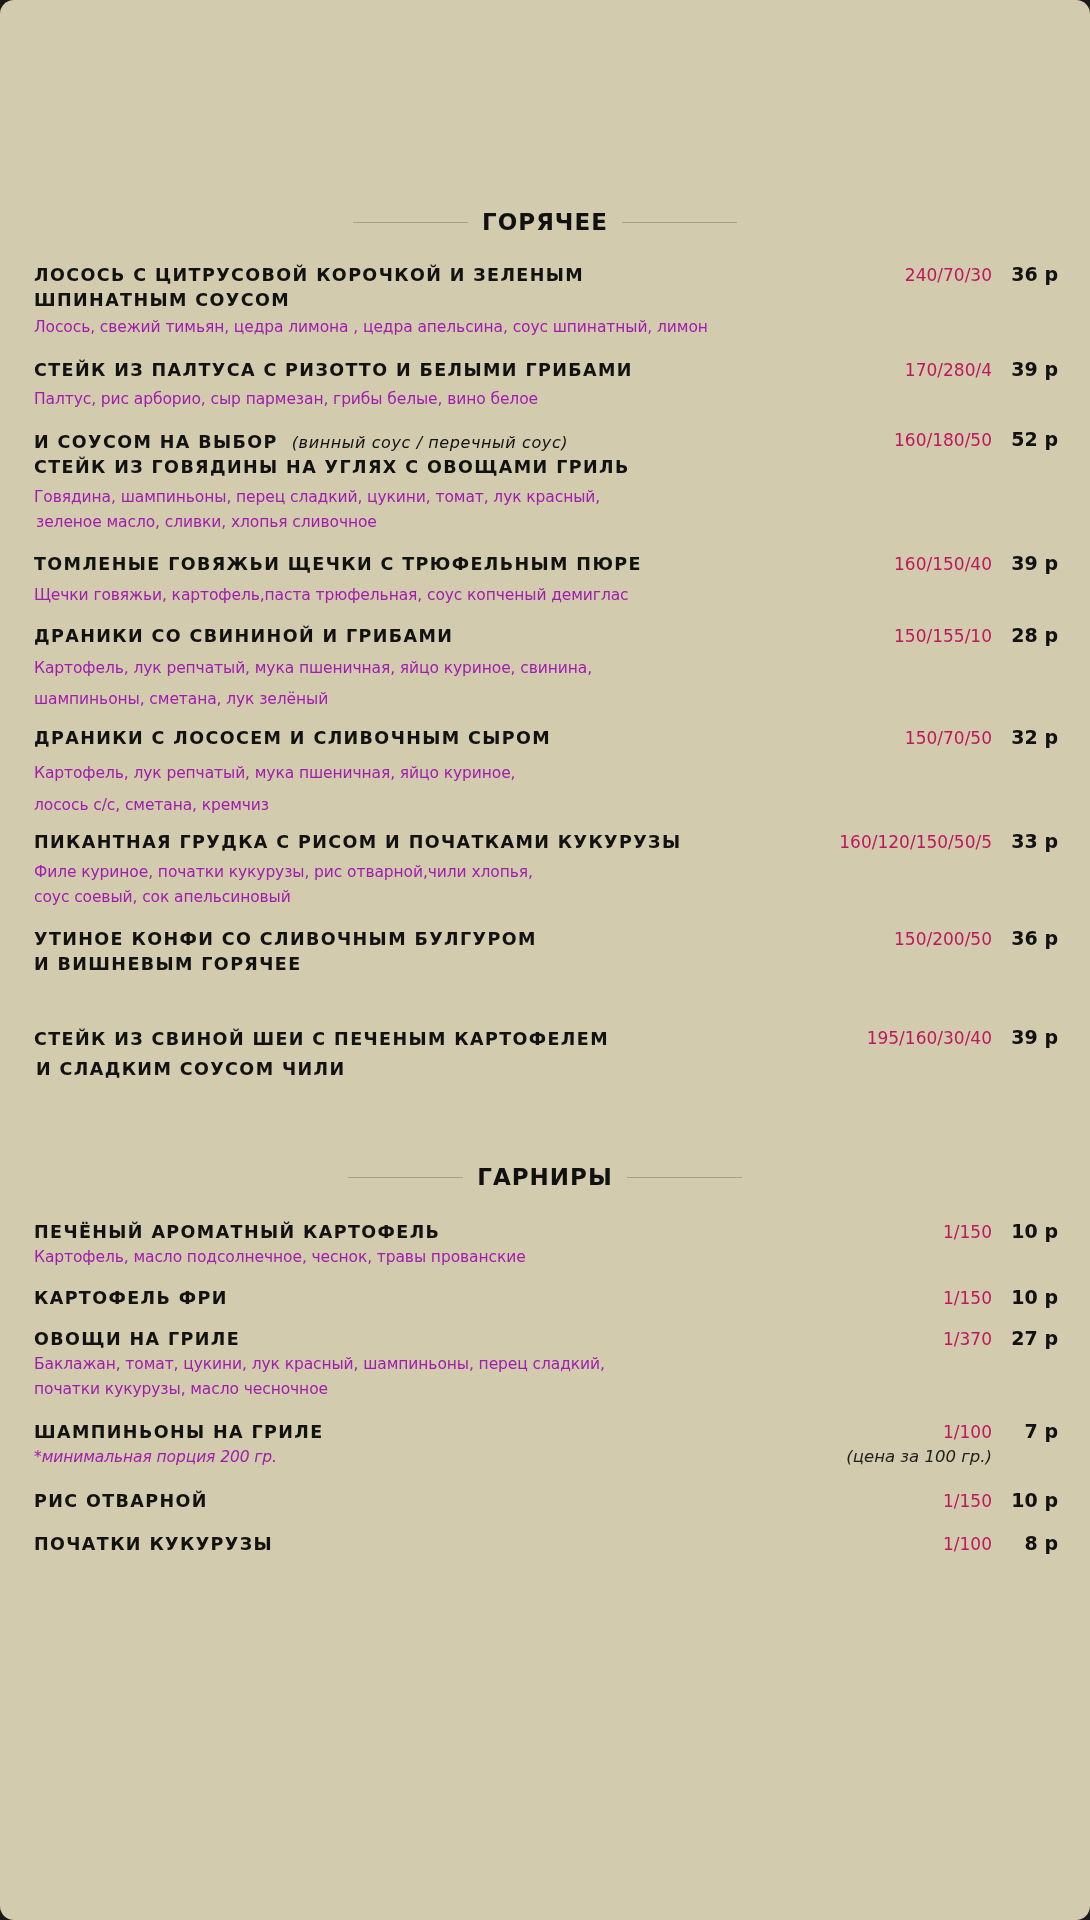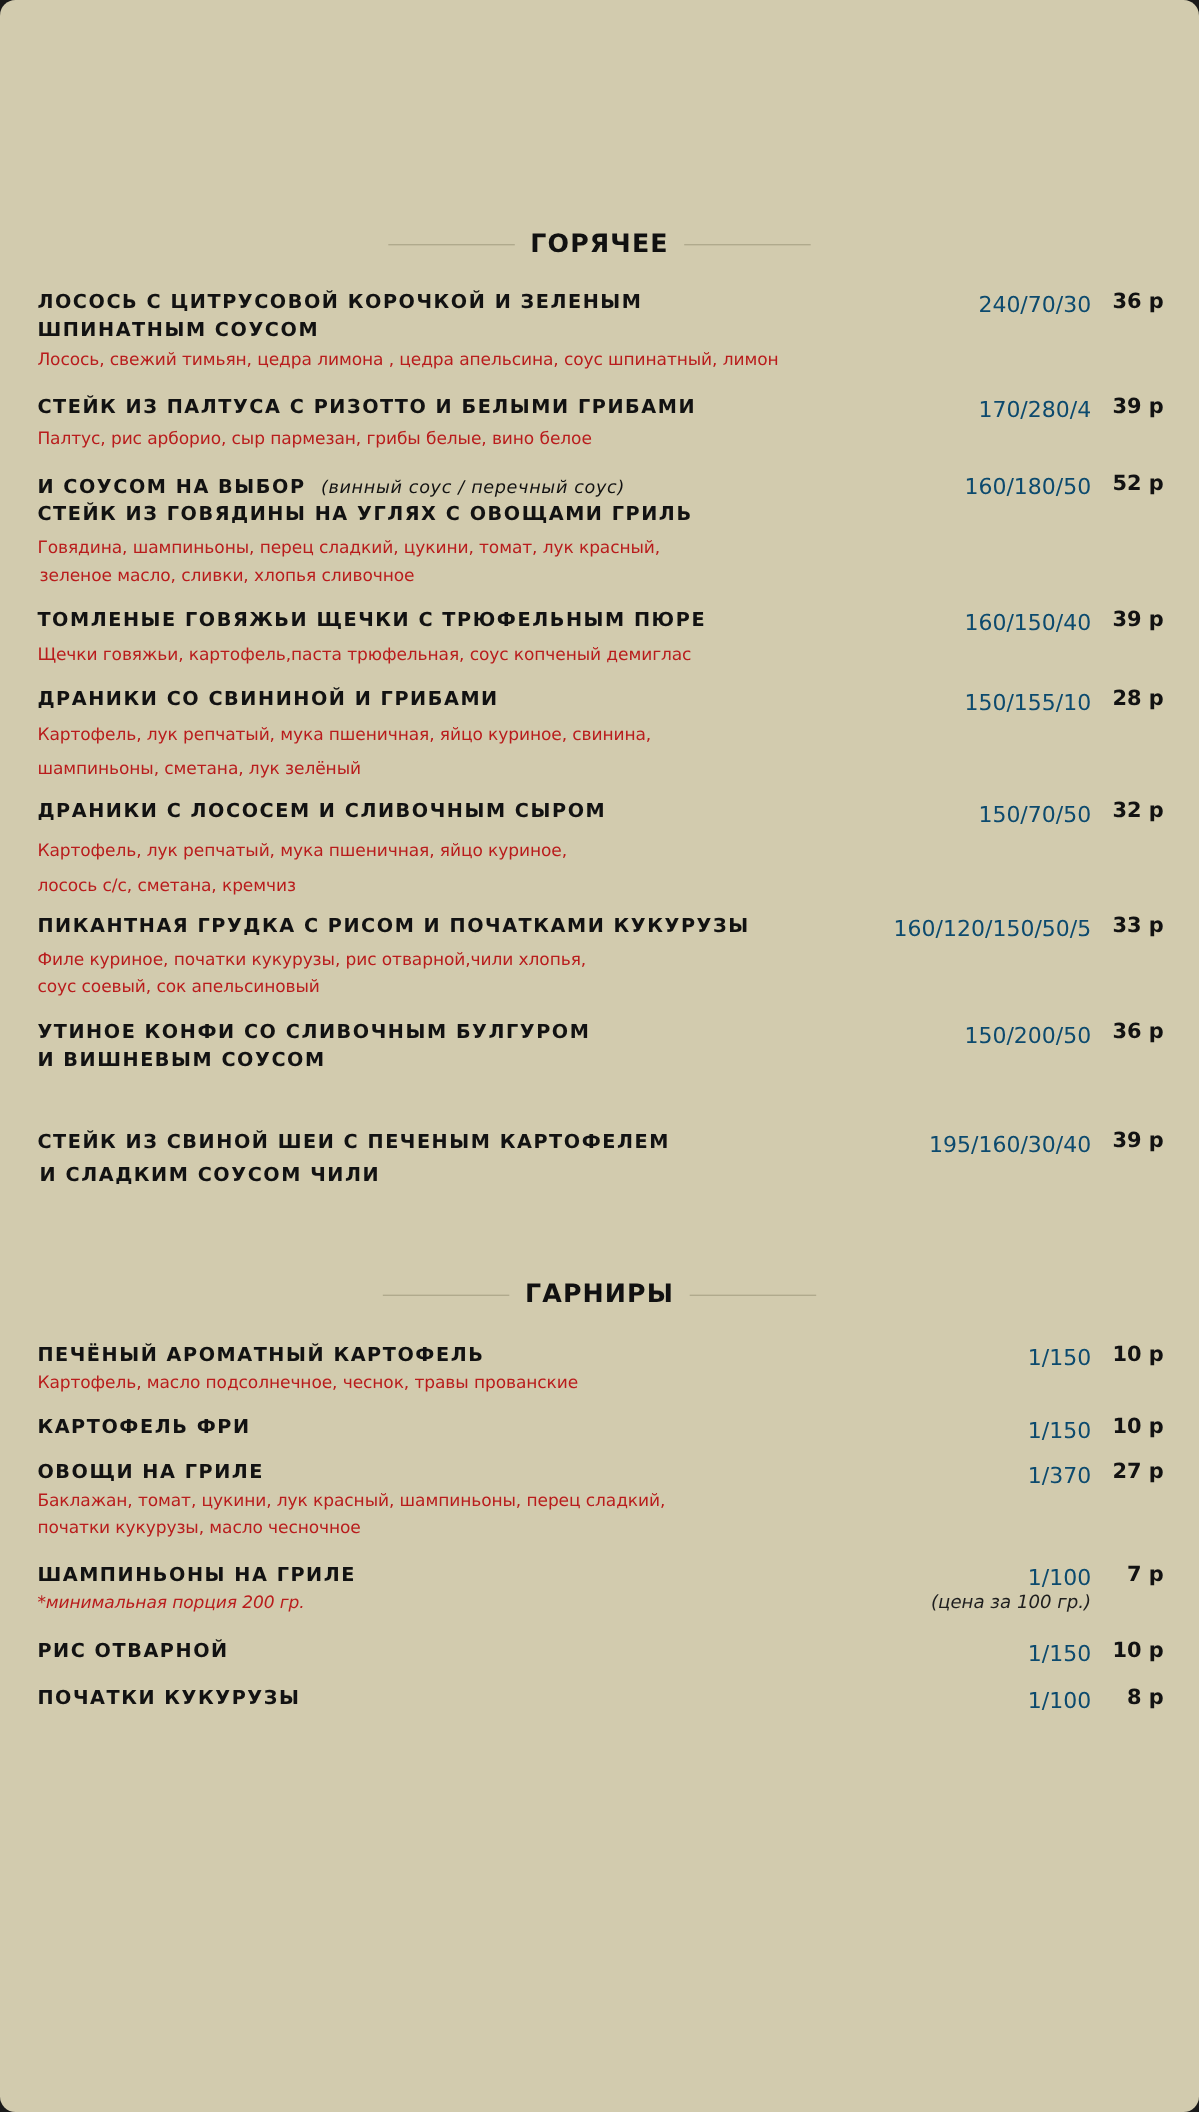--- a/index.html
+++ b/index.html
@@ -21,25 +21,25 @@
   .item { position:absolute; left:34px; width:1024px; }
   .item .name {
     font-family:"DejaVu Sans", sans-serif; font-weight:bold; font-size:17.5px;
     letter-spacing:1.4px; line-height:25px; color:#121212; width:700px;
   }
   .item .name .note {
     font-weight:normal; font-style:italic; letter-spacing:0.6px; font-size:16px; margin-left:14px;
   }
   .item .desc {
     font-family:"DejaVu Sans", sans-serif; font-size:15.5px; line-height:25px;
-    color:#b91c1c; width:720px; letter-spacing:-0.1px;
+    color:#a21caf; width:720px; letter-spacing:-0.1px;
   }
   .item .desc.italic { font-style:italic; }
   .item .weight {
-    position:absolute; right:66px; top:2px; font-size:20px; color:#0c4a6e; text-align:right; white-space:nowrap;
+    position:absolute; right:66px; top:2px; font-size:17px; color:#be185d; text-align:right; white-space:nowrap;
   }
   .item .weight-note {
     position:absolute; right:66px; font-size:16.5px; font-style:italic; color:#1e1e1e; white-space:nowrap;
   }
   .item .price {
     position:absolute; right:0; top:0; font-weight:bold; font-size:19px; color:#121212; white-space:nowrap; text-align:right;
   }
 </style>
 </head>
 <body>
@@ -125,21 +125,21 @@
       <div>Филе куриное, початки кукурузы, рис отварной,чили хлопья,</div>
       <div>соус соевый, сок апельсиновый</div>
     </div>
     <div class="weight">160/120/150/50/5</div>
     <div class="price">33 р</div>
   </div>
 
   <div class="item" style="top:927px">
     <div class="name">
       <div>УТИНОЕ КОНФИ СО СЛИВОЧНЫМ БУЛГУРОМ</div>
-      <div>И ВИШНЕВЫМ СОУСОМ</div>
+      <div>И ВИШНЕВЫМ ГОРЯЧЕЕ</div>
     </div>
     <div class="weight">150/200/50</div>
     <div class="price">36 р</div>
   </div>
 
   <div class="item" style="top:1024px">
     <div class="name" style="line-height:30px">
       <div>СТЕЙК ИЗ СВИНОЙ ШЕИ С ПЕЧЕНЫМ КАРТОФЕЛЕМ</div>
       <div style="padding-left:2px">И СЛАДКИМ СОУСОМ ЧИЛИ</div>
     </div>

